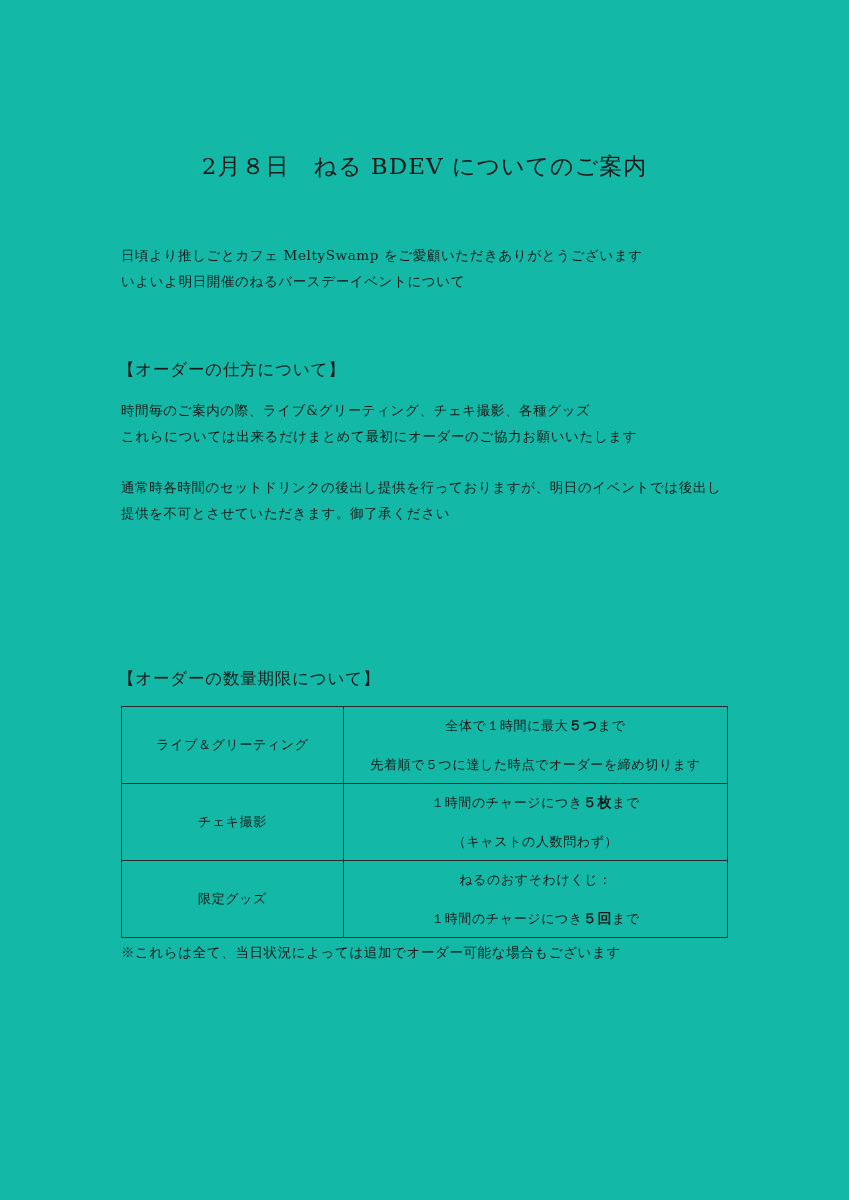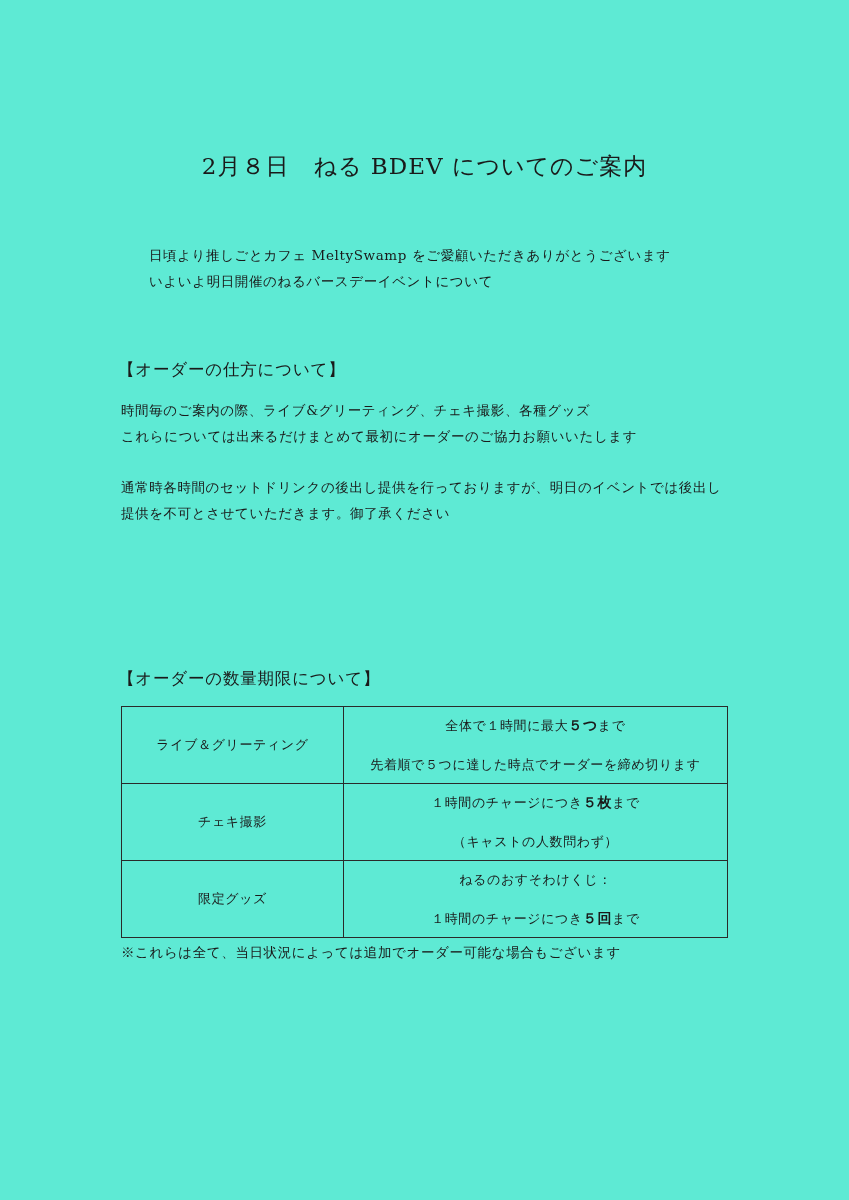--- a/index.html
+++ b/index.html
@@ -12,21 +12,21 @@
       height: 1200px;
       position: relative;
       overflow: hidden;
       font-family: "DejaVu Serif", "Liberation Serif", serif;
       color: #1a1a1a;
     }
     .page {
       position: absolute;
       left: 0; top: 0;
       width: 849px; height: 1200px;
-      background: #5eead4;
+      background: #14b8a6;
     }
     .title {
       position: absolute;
       left: 0;
       top: 151px;
       width: 849px;
       text-align: center;
       font-size: 23px;
       line-height: 30px;
       letter-spacing: 1px;
@@ -95,21 +95,21 @@
       white-space: nowrap;
     }
   </style>
 </head>
 <body>
 
 <div class="page">
 
   <div class="title">2月８日　ねる BDEV についてのご案内</div>
 
-  <div class="block" style="top:243px;margin-left:28px;">
+  <div class="block" style="top:243px;">
     <span class="line">日頃より推しごとカフェ MeltySwamp をご愛顧いただきありがとうございます</span>
     <span class="line">いよいよ明日開催のねるバースデーイベントについて</span>
   </div>
 
   <div class="heading" style="top:358px;">【オーダーの仕方について】</div>
 
   <div class="block" style="top:475px;">
     <span class="line">通常時各時間のセットドリンクの後出し提供を行っておりますが、明日のイベントでは後出し</span>
     <span class="line">提供を不可とさせていただきます。御了承ください</span>
   </div>

